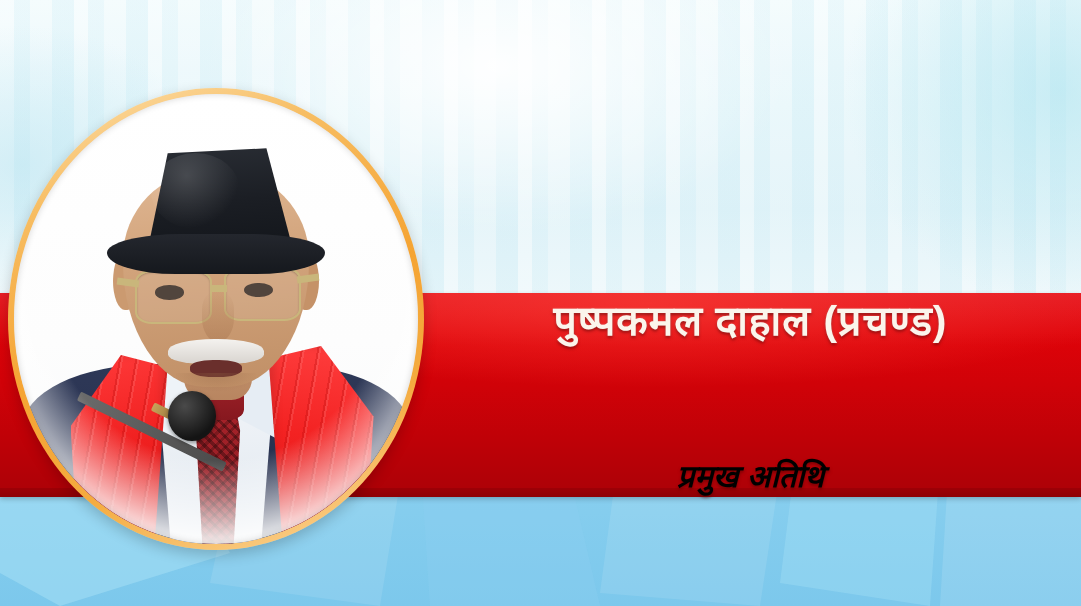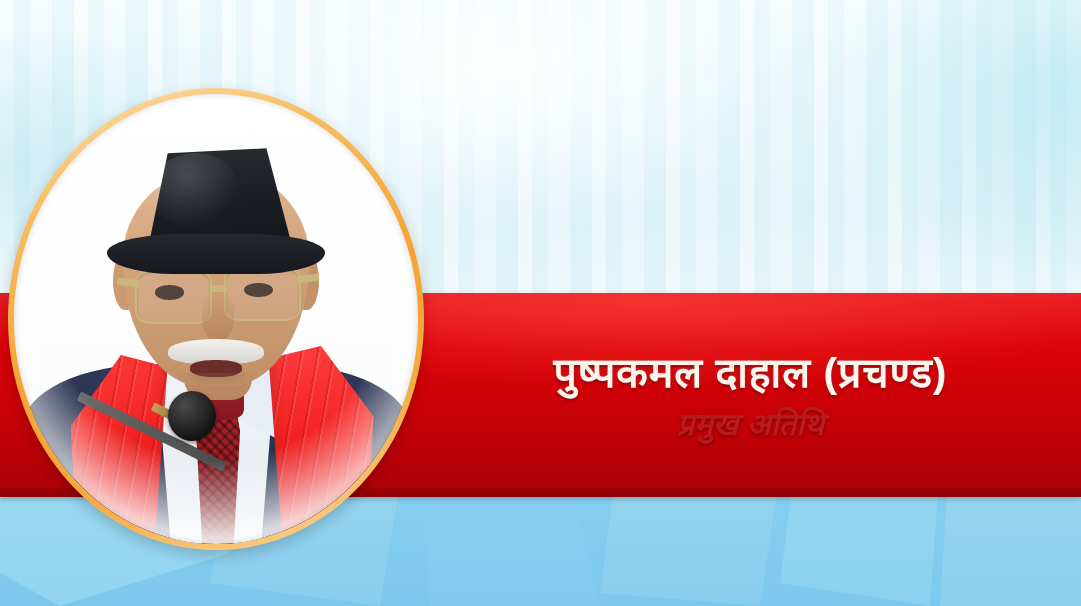--- a/index.html
+++ b/index.html
@@ -66,37 +66,37 @@
   .banner-bottom-edge {
     position:absolute; left:0; top:488px; width:1081px; height:9px;
     background:linear-gradient(180deg, #9e0006 0%, #8e0005 100%);
   }
 
   
   .banner-text {
     position:absolute; left:420px; top:293px;
     width:661px; height:204px;
     display:flex; flex-direction:column;
-    align-items:center; justify-content:center;
+    align-items:center; justify-content:space-between;
     padding-top:4px;
   }
   .title-line {
     font-size:41px;
     font-weight:bold;
     color:#fbf5ec;
     letter-spacing:1px;
     line-height:1.18;
     text-shadow:0 2px 3px rgba(90,0,0,0.55), 0 0 2px rgba(255,255,255,0.3);
     white-space:nowrap;
   }
   .sub-line {
     font-size:31px;
     font-weight:bold;
     font-style:italic;
-    color:#b91c1c;
+    color:#000000;
     line-height:1.28;
     margin-top:7px;
     text-shadow:0 2px 3px rgba(90,0,0,0.6);
     white-space:nowrap;
   }
   .sub-line.second { margin-top:2px; }
 
   
   .portrait-wrap {
     position:absolute;

